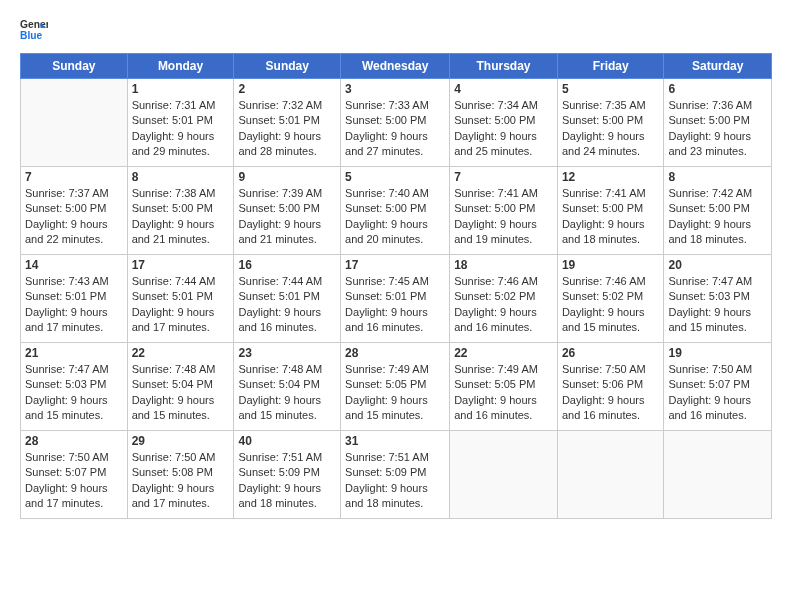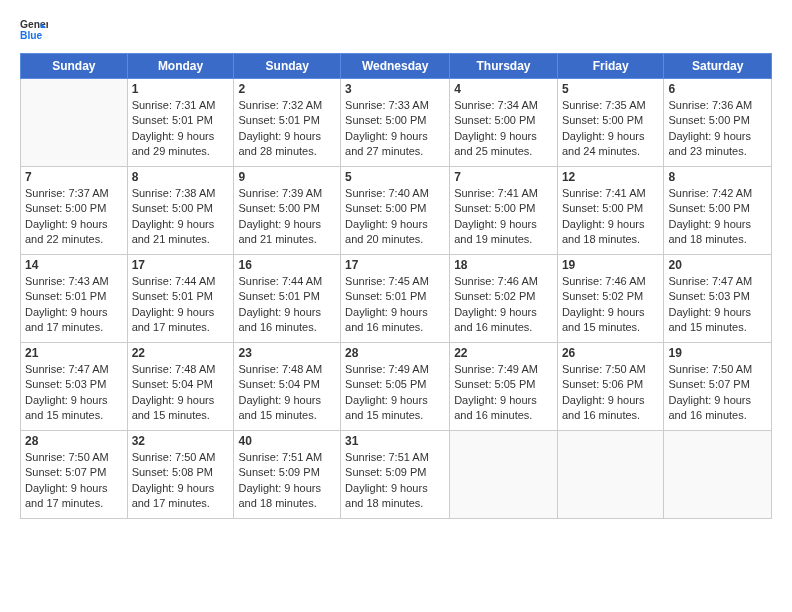--- a/index.html
+++ b/index.html
@@ -225,21 +225,21 @@
             <div class="day-number">19</div>
             <div class="day-info">Sunrise: 7:50 AM<br>Sunset: 5:07 PM<br>Daylight: 9 hours and 16 minutes.</div>
           </td>
         </tr>
         <tr>
           <td>
             <div class="day-number">28</div>
             <div class="day-info">Sunrise: 7:50 AM<br>Sunset: 5:07 PM<br>Daylight: 9 hours and 17 minutes.</div>
           </td>
           <td>
-            <div class="day-number">32</div>
+            <div class="day-number">29</div>
             <div class="day-info">Sunrise: 7:50 AM<br>Sunset: 5:08 PM<br>Daylight: 9 hours and 17 minutes.</div>
           </td>
           <td>
             <div class="day-number">40</div>
             <div class="day-info">Sunrise: 7:51 AM<br>Sunset: 5:09 PM<br>Daylight: 9 hours and 18 minutes.</div>
           </td>
           <td>
             <div class="day-number">31</div>
             <div class="day-info">Sunrise: 7:51 AM<br>Sunset: 5:09 PM<br>Daylight: 9 hours and 18 minutes.</div>
           </td>

